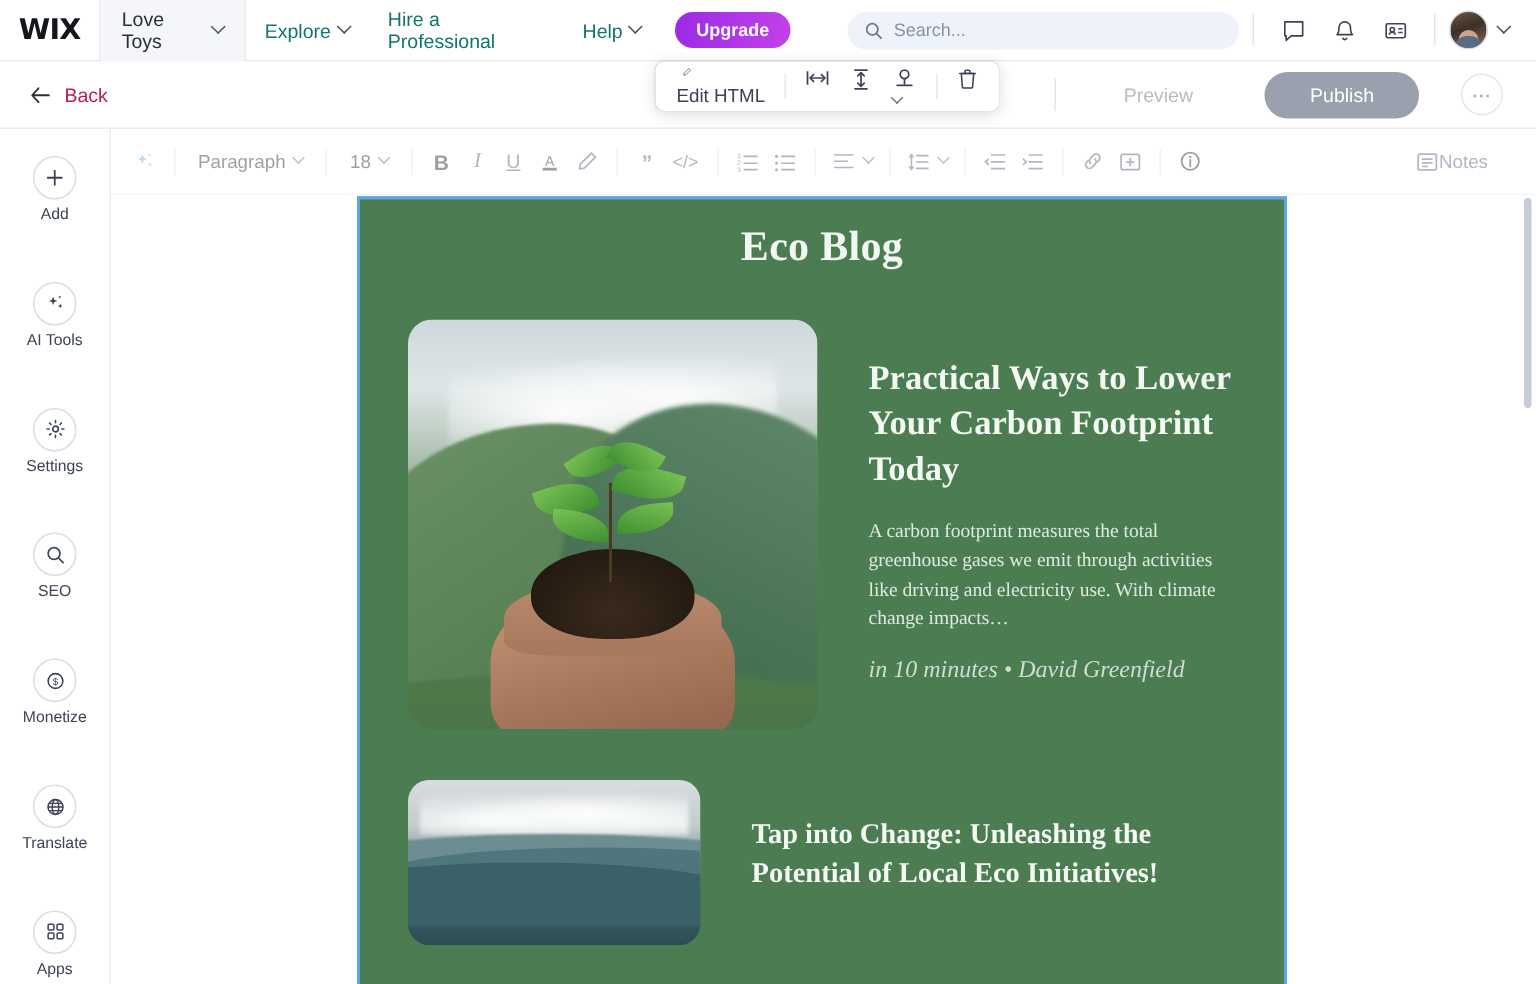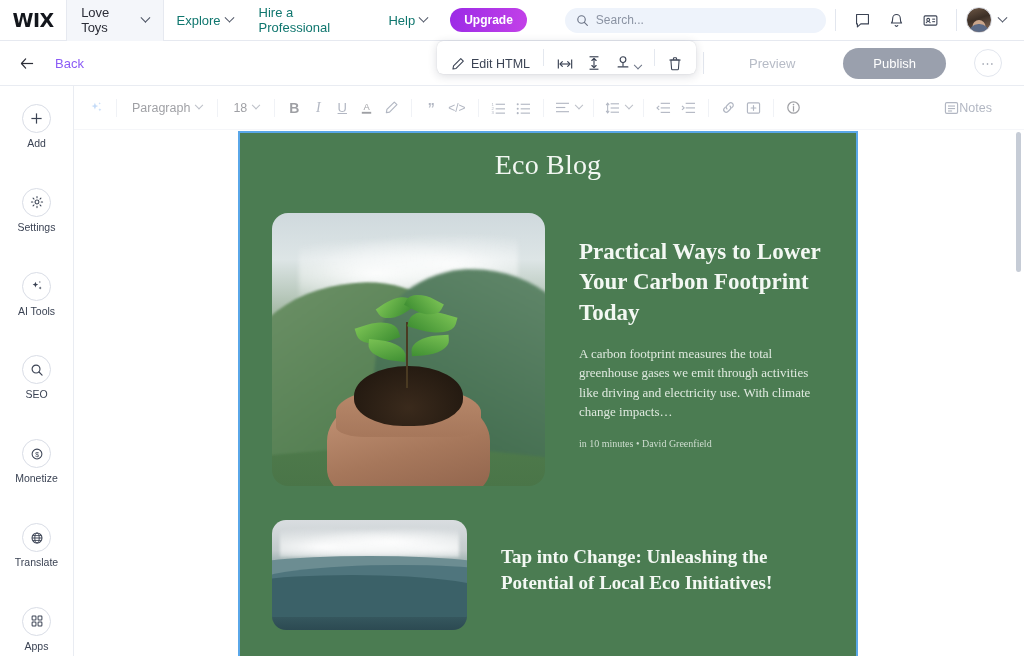--- a/index.html
+++ b/index.html
@@ -98,23 +98,23 @@
   }
 
   
   .secondbar {
     position: absolute; top: 41px; left: 0; width: 1024px; height: 45px;
     background: #fff;
     border-bottom: 1px solid #e9ecf2;
     display: flex; align-items: center;
   }
   .back-btn {
-    display: flex; align-items: center; gap: 20px;
+    display: flex; align-items: center; gap: 8px;
     margin-left: 20px;
-    font-size: 13px; color: #8b5cf6;
+    font-size: 13px; color: #be185d;
     cursor: pointer;
   }
   .secondbar-right {
     margin-left: auto; display: flex; align-items: center;
     padding-right: 22px; gap: 16px;
   }
   .ghost-btn {
     font-size: 13px; color: #b6bbc6; padding: 0 20px;
     cursor: pointer;
   }
@@ -139,24 +139,24 @@
     position: absolute; top: 41px; left: 437px;
     height: 33px;
     background: #fff;
     border-radius: 6px;
     box-shadow: 0 2px 10px rgba(22,33,56,0.16), 0 0 1px rgba(22,33,56,0.2);
     display: flex; align-items: center;
     padding: 0 8px; gap: 2px;
     z-index: 40;
   }
   .ft-item {
-    display: flex; align-items: flex-end; gap: 6px;
+    display: flex; align-items: flex-start; gap: 6px;
     padding: 0 6px; height: 26px;
     font-size: 12.5px; color: #3b4354;
-    cursor: pointer; border-radius: 4px;
+    cursor: pointer; border-radius: 4px; flex-direction: column;
   }
   .ft-sep { width: 1px; height: 17px; background: #e4e8ef; margin: 0 5px; }
 
   
   .sidebar {
     position: absolute; top: 86px; left: 0; width: 74px; height: 570px;
     background: #fff;
     border-right: 1px solid #e9ecf2;
     padding-top: 12px;
     display: flex; flex-direction: column; align-items: center;
@@ -220,21 +220,21 @@
     width: 620px; height: 540px;
     background: #4b7c52;
     border-left: 2px solid #5aa7e8;
     border-right: 2px solid #5aa7e8;
     border-top: 2px solid #5aa7e8;
     padding: 10px 32px 0;
   }
   .blog-title {
     text-align: center;
     font-family: "Liberation Serif", serif;
-    font-weight: 400;
+    font-weight: 700;
     font-size: 28px;
     color: #f2f7f2;
     letter-spacing: 0.2px;
     margin-top: 6px;
   }
   .blog-sub {
     text-align: center;
     font-family: "Liberation Serif", serif;
     font-size: 13.5px;
     line-height: 1.55;
@@ -263,23 +263,24 @@
   }
   .post-excerpt {
     font-family: "Liberation Serif", serif;
     font-size: 13px;
     line-height: 1.48;
     color: #dfe9df;
     margin-top: 16px;
   }
   .post-meta {
     font-family: "Liberation Serif", serif;
-    font-size: 10px;
+    font-size: 16px;
     color: #cfddd0;
     margin-top: 17px;
+    font-style: italic;
   }
   .post2 { margin-top: 34px; }
   .post2 .post-thumb { width: 195px; height: 110px; flex: 0 0 195px; border-radius: 14px; }
   .post2 .post-body { padding-top: 24px; }
   .post2 .post-title { font-size: 19px; line-height: 1.35; }
 
   
   .img-seedling { width:100%; height:100%;
     background:
       linear-gradient(180deg, #cfd9dd 0%, #dde5e6 17%, #b9c9bd 30%, #7f9d78 48%, #5c8355 66%, #4e7a4b 84%, #4a7548 100%);
@@ -485,36 +486,36 @@
           <line x1="7" y1="1.5" x2="7" y2="12.5" stroke="#3b4354" stroke-width="1.3"></line>
           <line x1="1.5" y1="7" x2="12.5" y2="7" stroke="#3b4354" stroke-width="1.3"></line>
         </svg>
       </div>
       <div class="side-label">Add</div>
     </div>
 
     <div class="side-item">
       <div class="side-icon">
         <svg width="14" height="14" viewBox="0 0 16 16">
-          <circle cx="8" cy="8" r="2.2" fill="none" stroke="#3b4354" stroke-width="1.2"></circle>
-          <path d="M8 1.6v1.6M8 12.8v1.6M1.6 8h1.6M12.8 8h1.6M3.5 3.5l1.1 1.1M11.4 11.4l1.1 1.1M12.5 3.5l-1.1 1.1M4.6 11.4l-1.1 1.1" stroke="#3b4354" stroke-width="1.2" stroke-linecap="round"></path>
-        </svg>
-      </div>
-      <div class="side-label">Settings</div>
+          <path d="M6.2 3.2l.9 2.3 2.3.9-2.3.9-.9 2.3-.9-2.3-2.3-.9 2.3-.9z" fill="#3b4354"></path>
+          <path d="M11.6 8.6l.5 1.2 1.2.5-1.2.5-.5 1.2-.5-1.2-1.2-.5 1.2-.5z" fill="#3b4354"></path>
+          <path d="M11.3 2.2l.35.9.9.35-.9.35-.35.9-.35-.9-.9-.35.9-.35z" fill="#3b4354"></path>
+        </svg>
+      </div>
+      <div class="side-label">AI Tools</div>
     </div>
 
     <div class="side-item">
       <div class="side-icon">
         <svg width="14" height="14" viewBox="0 0 16 16">
-          <path d="M6.2 3.2l.9 2.3 2.3.9-2.3.9-.9 2.3-.9-2.3-2.3-.9 2.3-.9z" fill="#3b4354"></path>
-          <path d="M11.6 8.6l.5 1.2 1.2.5-1.2.5-.5 1.2-.5-1.2-1.2-.5 1.2-.5z" fill="#3b4354"></path>
-          <path d="M11.3 2.2l.35.9.9.35-.9.35-.35.9-.35-.9-.9-.35.9-.35z" fill="#3b4354"></path>
-        </svg>
-      </div>
-      <div class="side-label">AI Tools</div>
+          <circle cx="8" cy="8" r="2.2" fill="none" stroke="#3b4354" stroke-width="1.2"></circle>
+          <path d="M8 1.6v1.6M8 12.8v1.6M1.6 8h1.6M12.8 8h1.6M3.5 3.5l1.1 1.1M11.4 11.4l1.1 1.1M12.5 3.5l-1.1 1.1M4.6 11.4l-1.1 1.1" stroke="#3b4354" stroke-width="1.2" stroke-linecap="round"></path>
+        </svg>
+      </div>
+      <div class="side-label">Settings</div>
     </div>
 
     <div class="side-item">
       <div class="side-icon">
         <svg width="14" height="14" viewBox="0 0 16 16">
           <circle cx="6.9" cy="6.9" r="4.5" fill="none" stroke="#3b4354" stroke-width="1.3"></circle>
           <line x1="10.3" y1="10.3" x2="13.8" y2="13.8" stroke="#3b4354" stroke-width="1.3" stroke-linecap="round"></line>
         </svg>
       </div>
       <div class="side-label">SEO</div>

